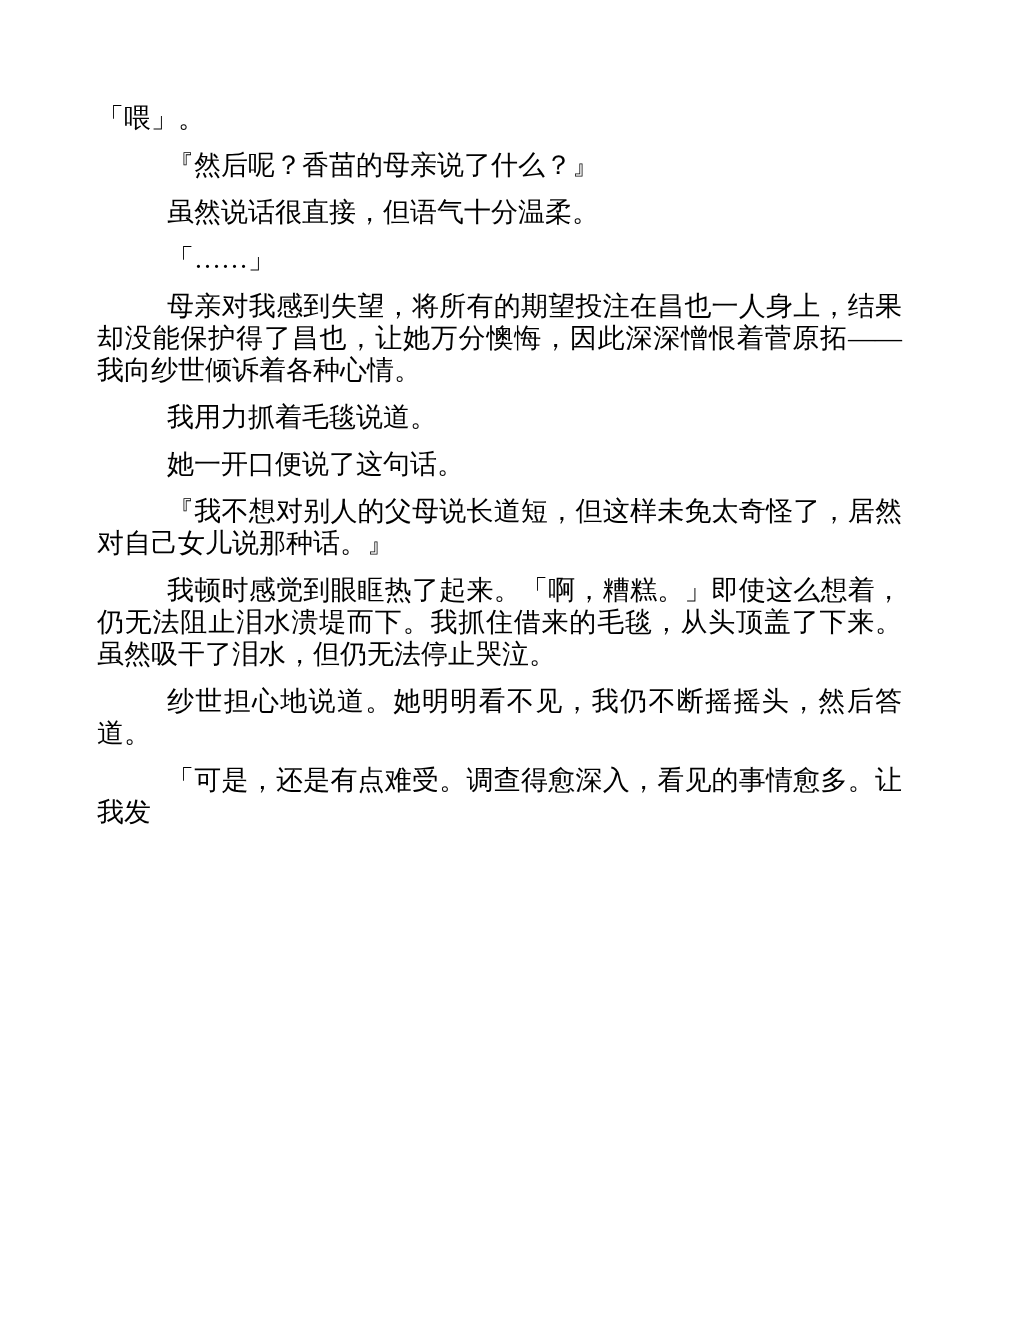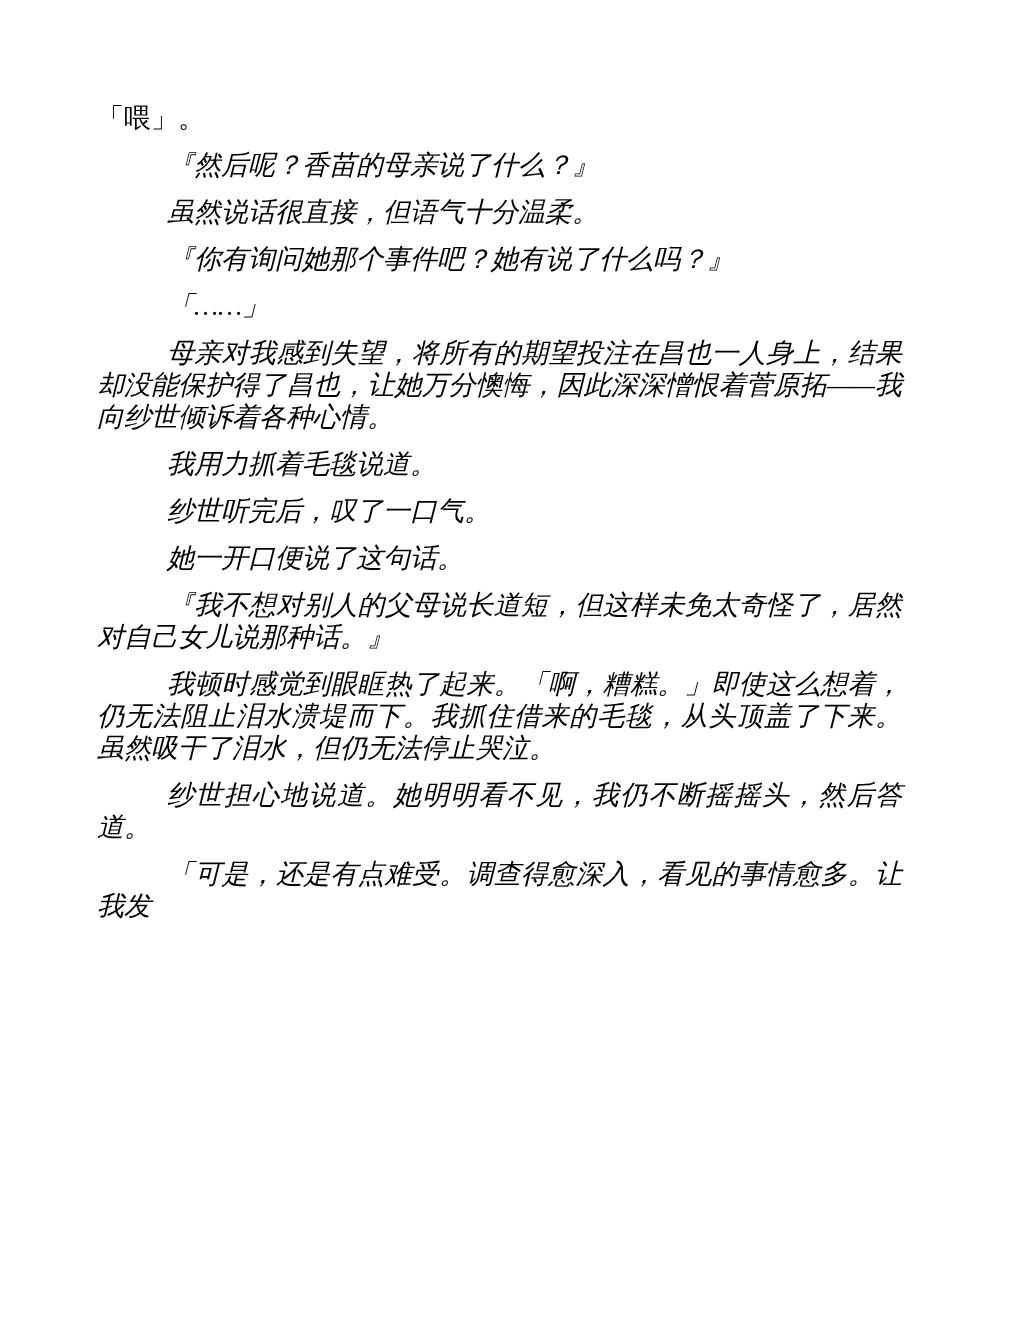--- a/index.html
+++ b/index.html
@@ -23,36 +23,33 @@
     font-size: 27px;
     line-height: 32px;
   }
   .page p {
     margin: 0 0 15px 0;
     text-align: justify;
     word-break: break-all;
   }
   .page p.indent {
     text-indent: 70px;
-    font-style: italic;
   }
   .page p:last-child {
     margin-bottom: 16px;
   }
 </style>
 </head>
 <body>
 
 <main class="page">
   <p>「喂」。</p>
   <p class="indent">『然后呢？香苗的母亲说了什么？』</p>
   <p class="indent">虽然说话很直接，但语气十分温柔。</p>
-  <p class="indent">『你有询问她那个事件吧？她有说了什么吗？』</p>
   <p class="indent">「……」</p>
   <p class="indent">母亲对我感到失望，将所有的期望投注在昌也一人身上，结果却没能保护得了昌也，让她万分懊悔，因此深深憎恨着菅原拓——我向纱世倾诉着各种心情。</p>
   <p class="indent">我用力抓着毛毯说道。</p>
-  <p class="indent">纱世听完后，叹了一口气。</p>
   <p class="indent">她一开口便说了这句话。</p>
   <p class="indent">『我不想对别人的父母说长道短，但这样未免太奇怪了，居然对自己女儿说那种话。』</p>
   <p class="indent">我顿时感觉到眼眶热了起来。「啊，糟糕。」即使这么想着，仍无法阻止泪水溃堤而下。我抓住借来的毛毯，从头顶盖了下来。虽然吸干了泪水，但仍无法停止哭泣。</p>
   <p class="indent">纱世担心地说道。她明明看不见，我仍不断摇摇头，然后答道。</p>
   <p class="indent">「可是，还是有点难受。调查得愈深入，看见的事情愈多。让我发</p>
 </main>
 
 </body></html>

